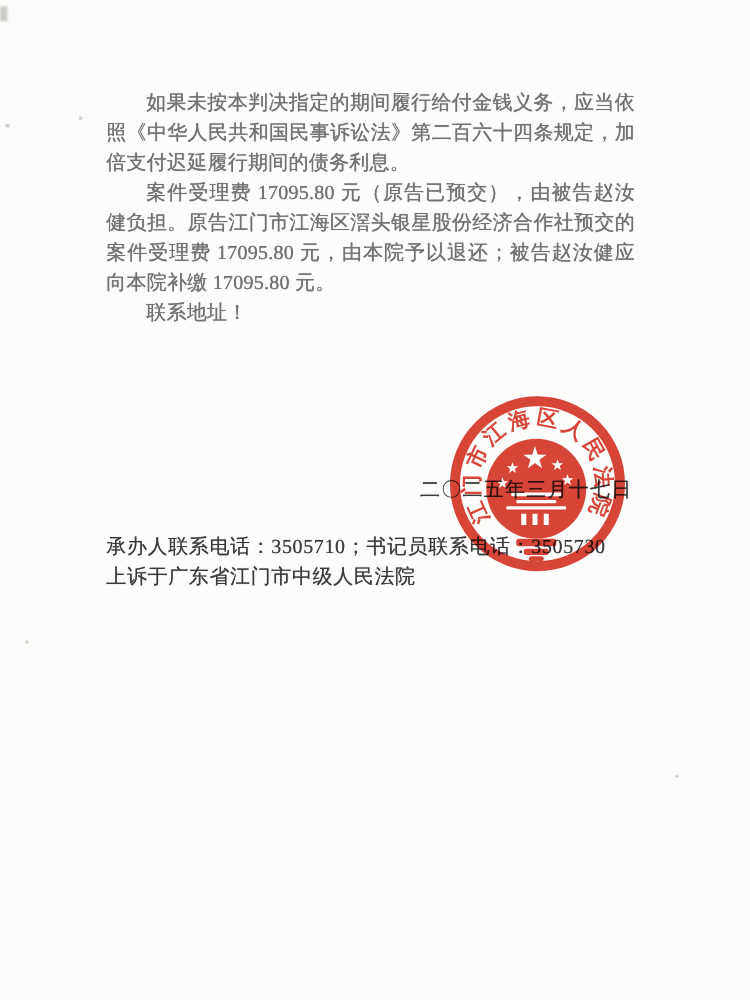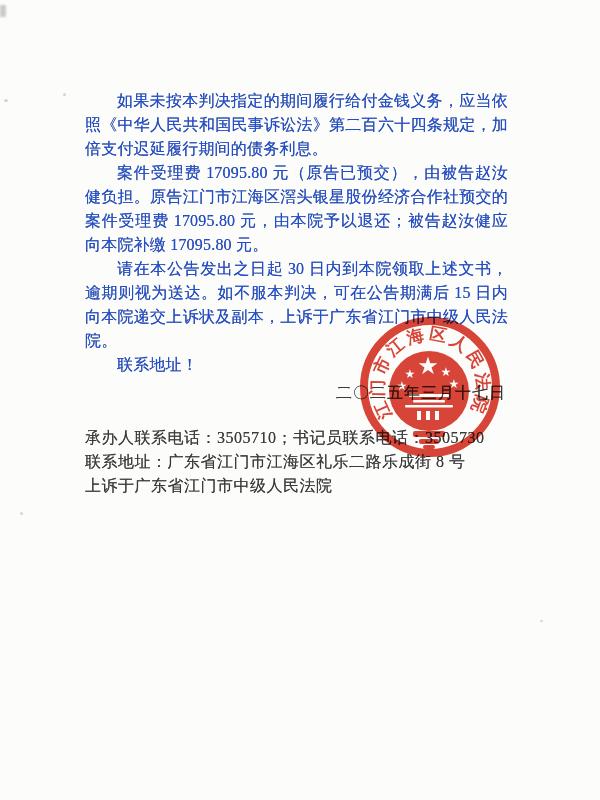--- a/index.html
+++ b/index.html
@@ -4,22 +4,22 @@
 <style>
   html,body{margin:0;padding:0;}
   body{
     width:600px;height:800px;
     background:#fbfbf9;
     font-family:"Liberation Serif","DejaVu Serif",serif;
     position:relative;overflow:hidden;
   }
   .page{position:absolute;inset:0;background:#fcfcfa;}
   .body-text{
-    position:absolute;left:85px;top:89px;width:423px;
-    font-size:16px;line-height:24px;color:#1d4ed8;
+    position:absolute;left:85px;top:71px;width:423px;
+    font-size:16px;line-height:24px;color:#737373;
     text-align:justify;letter-spacing:0.2px;
     text-shadow:0 0 0.6px rgba(58,58,58,.75);
   }
   .body-text p{margin:0;text-indent:2em;}
   .date-line{
     position:absolute;left:85px;top:381px;width:421px;
     font-size:16px;line-height:24px;color:#3a3a3a;
     text-align:right;letter-spacing:1px;
     text-shadow:0 0 0.6px rgba(58,58,58,.75);
     z-index:2;
@@ -56,29 +56,27 @@
 
   <div class="smudge"></div>
   <div class="speck" style="left:4px;top:99px;width:4px;height:3px;"></div>
   <div class="speck" style="left:63px;top:93px;width:3px;height:3px;"></div>
   <div class="speck" style="left:20px;top:512px;width:3px;height:3px;"></div>
   <div class="speck" style="left:540px;top:620px;width:3px;height:2px;"></div>
 
   <div class="body-text">
     <p>如果未按本判决指定的期间履行给付金钱义务，应当依照《中华人民共和国民事诉讼法》第二百六十四条规定，加倍支付迟延履行期间的债务利息。</p>
     <p>案件受理费 17095.80 元（原告已预交），由被告赵汝健负担。原告江门市江海区滘头银星股份经济合作社预交的案件受理费 17095.80 元，由本院予以退还；被告赵汝健应向本院补缴 17095.80 元。</p>
-    <p>请在本公告发出之日起 30 日内到本院领取上述文书，逾期则视为送达。如不服本判决，可在公告期满后 15 日内向本院递交上诉状及副本，上诉于广东省江门市中级人民法院。</p>
     <p>联系地址！</p>
   </div>
 
   <div class="date-line">二〇二五年三月十七日</div>
 
   <div class="contact">
     <div>承办人联系电话：3505710；书记员联系电话：3505730</div>
-    <div>联系地址：广东省江门市江海区礼乐二路乐成街 8 号</div>
     <div>上诉于广东省江门市中级人民法院</div>
   </div>
 
   <div class="seal">
     <svg viewBox="0 0 150 150" xmlns="http://www.w3.org/2000/svg">
       <circle class="seal-ring" cx="75" cy="75" r="66" stroke-width="8"></circle>
       <defs>
         <path id="sealTextArc" d="M 38 103.9 A 47 47 0 1 1 112 103.9" fill="none"></path>
       </defs>
       <text class="seal-text">

